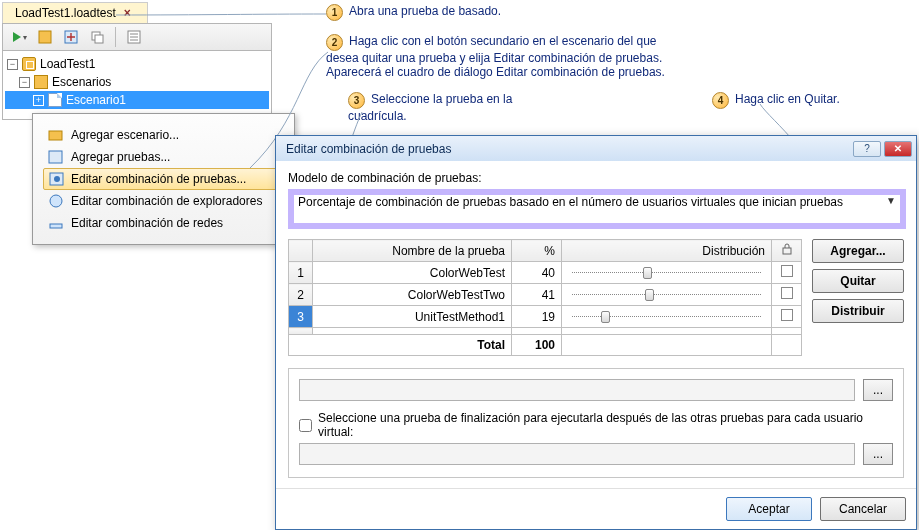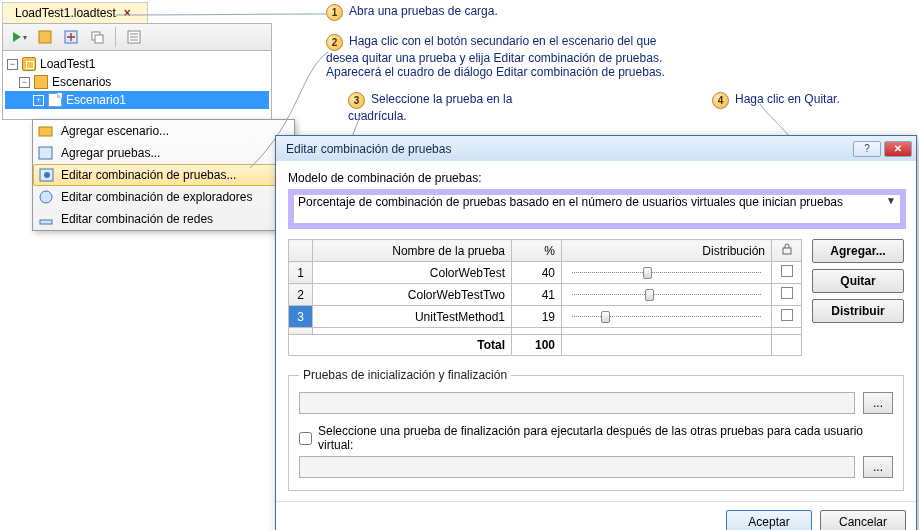--- a/index.html
+++ b/index.html
@@ -21,21 +21,21 @@
   .ico { width:14px; height:14px; display:inline-block; }
 
   
   .ico-folder { background:#f5c04e; border:1px solid #b8860b; }
   .ico-doc { background:#fff; border:1px solid #7ea1cc; position:relative; }
   .ico-doc::after { content:""; position:absolute; right:-1px; top:-1px; width:0;height:0;border-left:5px solid #b3cde9;border-top:5px solid #fff;}
   .ico-load { background:#f5c04e; border:1px solid #b8860b; border-radius:2px; position:relative;}
   .ico-load::after{content:"";position:absolute;left:3px;top:3px;width:6px;height:6px;border:1px solid #fff;}
 
   
-  .ctxmenu { position:absolute; left:32px; top:119px; width:263px; background:linear-gradient(#fdfdfd,#f1f1f1); border:1px solid #9a9a9a; box-shadow:2px 2px 6px rgba(0,0,0,.25); padding:0; }
+  .ctxmenu { position:absolute; left:32px; top:113px; width:263px; background:linear-gradient(#fdfdfd,#f1f1f1); border:1px solid #9a9a9a; box-shadow:2px 2px 6px rgba(0,0,0,.25); padding:10px; }
   .ctxmenu .item { display:flex; align-items:center; gap:8px; padding:4px 8px 4px 28px; position:relative; white-space:nowrap; }
   .ctxmenu .item.sel { background:linear-gradient(#fff3d4,#ffe49b); border:1px solid #d9b24c; border-radius:2px; padding:3px 7px 3px 27px;}
   .ctxmenu .item .mi-ico { position:absolute; left:5px; width:16px; height:16px; display:flex; align-items:center; justify-content:center; }
 
   
   .callout { position:absolute; color:#112a7a; font-size:12px; }
   .callbadge { display:inline-flex; align-items:center; justify-content:center; width:17px; height:17px; background:radial-gradient(circle at 30% 30%, #ffe9b0, #ffb83d); border:1px solid #b3842b; border-radius:50%; color:#4a3200; font-weight:bold; font-size:10px; margin-right:6px; vertical-align:top; }
   .call1 { left:326px; top:4px; max-width:260px;}
   .call2 { left:326px; top:34px; max-width:340px;}
   .call3 { left:348px; top:92px; max-width:180px;}
@@ -185,21 +185,21 @@
   <div class="item">
       <span class="mi-ico">
         <svg width="16" height="16">
           <rect x="2" y="9" width="12" height="4" fill="#cfe4fb" stroke="#3c78bd"></rect>
         </svg>
       </span>
       <span>Editar combinación de redes</span>
     </div>
 </div>
 
-<div class="callout call1"><span class="callbadge">1</span><span>Abra una pruebas de carga.</span></div>
+<div class="callout call1"><span class="callbadge">1</span><span>Abra una prueba de basado.</span></div>
 <div class="callout call2"><span class="callbadge">2</span><span>Haga clic con el botón secundario en el escenario del que desea quitar una prueba y elija Editar combinación de pruebas. Aparecerá el cuadro de diálogo Editar combinación de pruebas.</span></div>
 <div class="callout call3"><span class="callbadge">3</span><span>Seleccione la prueba en la cuadrícula.</span></div>
 <div class="callout call4"><span class="callbadge">4</span><span>Haga clic en Quitar.</span></div>
 
 <svg class="line" style="left:0;top:0;width:919px;height:530px;">
   <path d="M 116 15 C 200 15 260 14 326 14" stroke="#8fa5bd" fill="none"></path>
   <path d="M 250 168 C 300 120 300 72 328 52" stroke="#8fa5bd" fill="none"></path>
   <path d="M 300 350 C 320 250 344 150 362 112" stroke="#8fa5bd" fill="none"></path>
   <path d="M 825 210 C 825 160 770 120 760 104" stroke="#8fa5bd" fill="none"></path>
   <path d="M 376 196 L 376 145 L 370 145" stroke="#8fa5bd" fill="none"></path>
@@ -284,21 +284,20 @@
         </table>
 
       <div class="sidebtns">
         <div class="btn">Agregar...</div>
         <div class="btn">Quitar</div>
         <div class="btn">Distribuir</div>
       </div>
     </div>
 
     <fieldset class="group">
-      <legend>Pruebas de inicialización y finalización</legend>
       <div class="inputrow">
         <div class="txt"></div>
         <div class="more">...</div>
       </div>
       <div class="checkrow">
         <input type="checkbox" style="">
         <span>Seleccione una prueba de finalización para ejecutarla después de las otras pruebas para cada usuario virtual:</span>
       </div>
       <div class="inputrow" style="margin-bottom:0">
         <div class="txt"></div>

